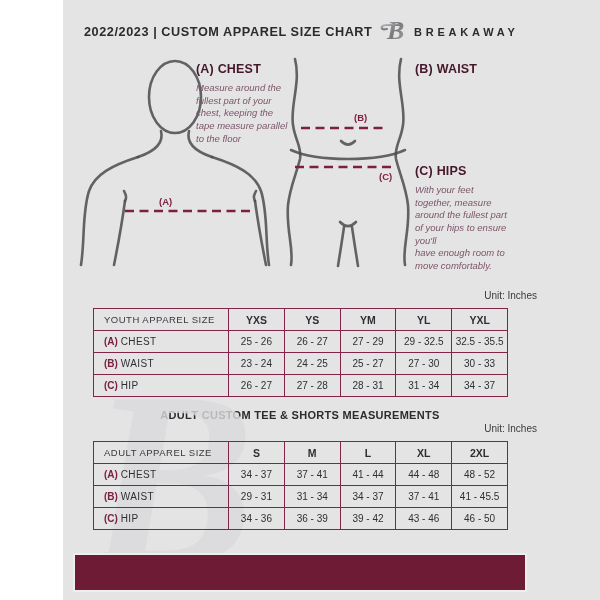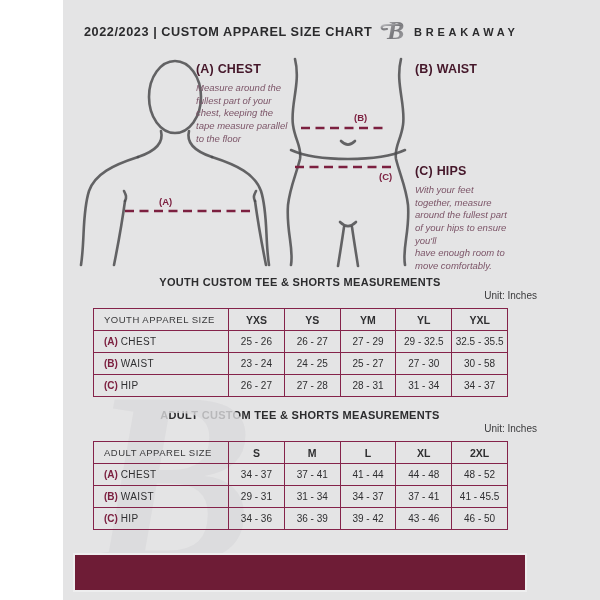--- a/index.html
+++ b/index.html
@@ -114,21 +114,20 @@
 together, measure
 around the fullest part
 of your hips to ensure
 you'll
 have enough room to
 move comfortably.</p>
   </div>
 
   <div class="watermark">B</div>
 
-  <div class="sec-title" style="top:276px;">YOUTH CUSTOM TEE &amp; SHORTS MEASUREMENTS</div>
   <div class="sec-unit" style="top:290px;">Unit: Inches</div>
 
   <table style="top:308px;">
     <colgroup>
         <col style="width:135px">
         <col style="width:55.8px">
         <col style="width:55.8px">
         <col style="width:55.8px">
         <col style="width:55.8px">
         <col style="width:55.8px">
@@ -149,21 +148,21 @@
       <td>27 - 29</td>
       <td>29 - 32.5</td>
       <td>32.5 - 35.5</td>
     </tr>
     <tr>
       <td class="rowhead"><span class="pre">(B)</span> <span class="lbl">WAIST</span></td>
       <td>23 - 24</td>
       <td>24 - 25</td>
       <td>25 - 27</td>
       <td>27 - 30</td>
-      <td>30 - 58</td>
+      <td>30 - 33</td>
     </tr>
     <tr>
       <td class="rowhead"><span class="pre">(C)</span> <span class="lbl">HIP</span></td>
       <td>26 - 27</td>
       <td>27 - 28</td>
       <td>28 - 31</td>
       <td>31 - 34</td>
       <td>34 - 37</td>
     </tr>
   </tbody>

